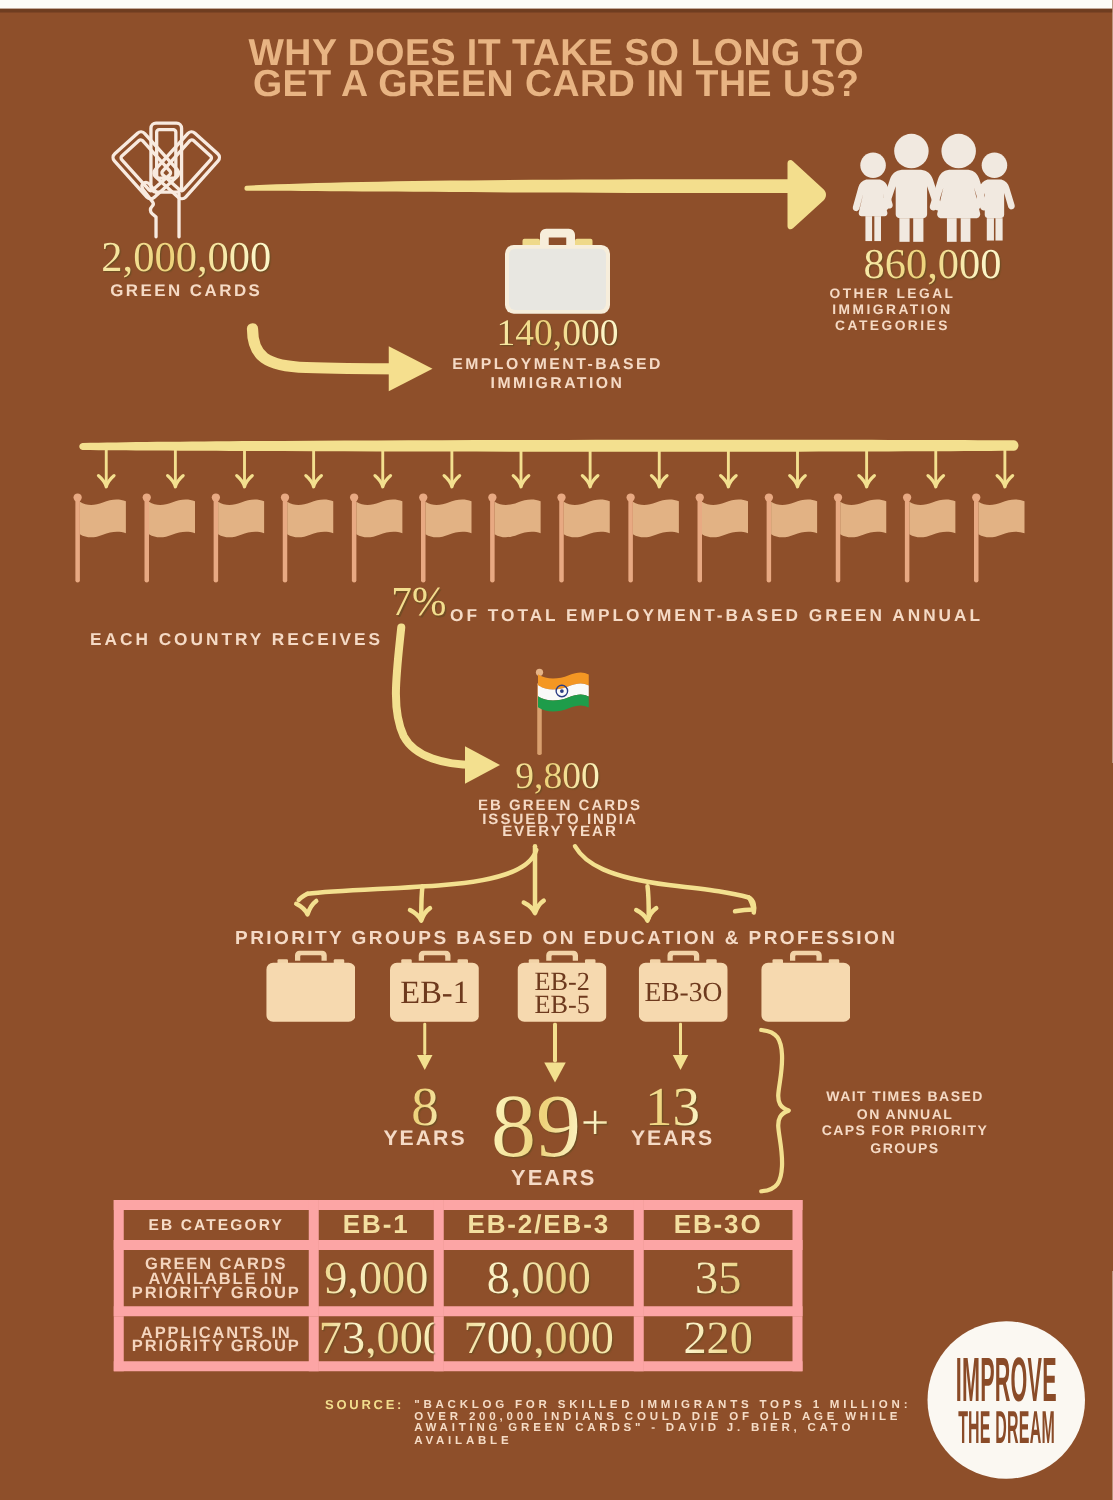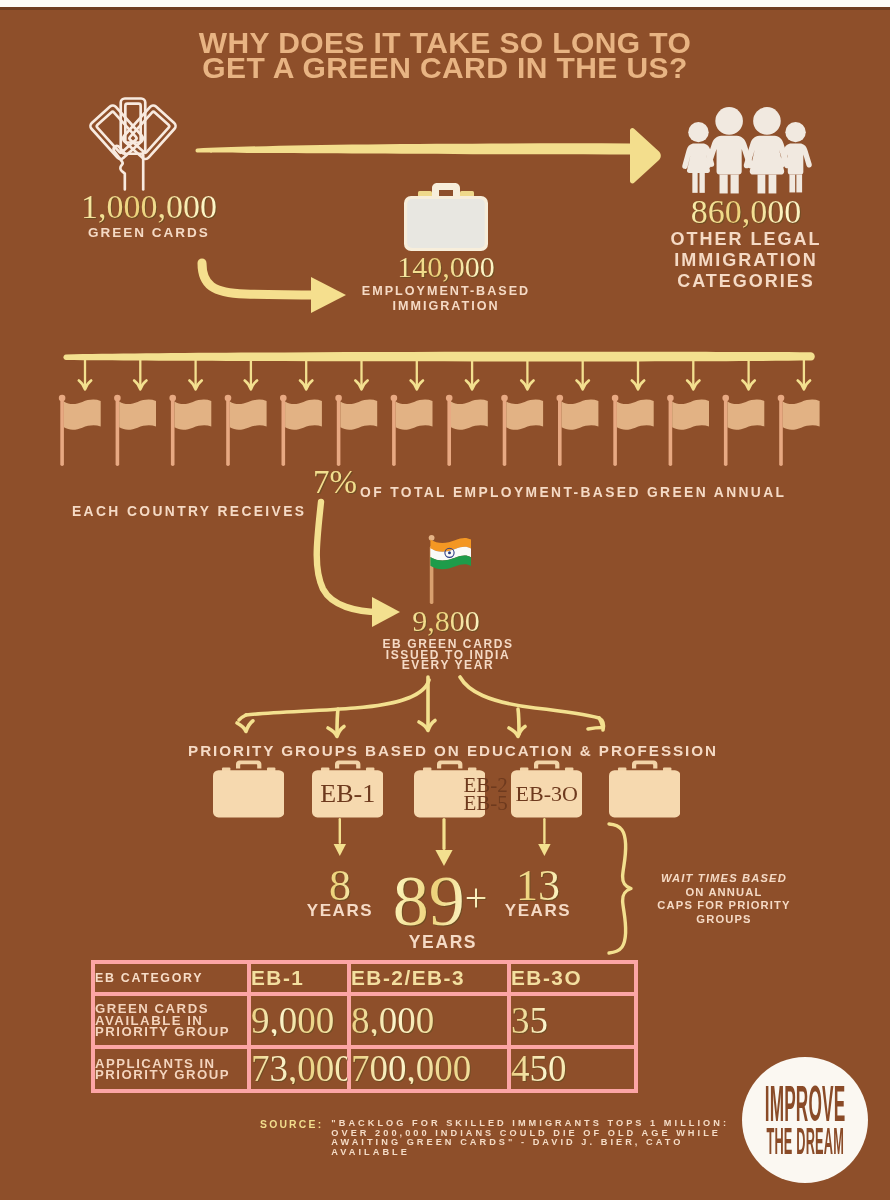--- a/index.html
+++ b/index.html
@@ -28,21 +28,21 @@
         letter-spacing:2.0px;line-height:1.18;text-align:center;white-space:nowrap;}
   .capsmall{font-family:"Liberation Sans", sans-serif;color:#F5DAC5;font-weight:700;
         letter-spacing:2.4px;font-size:13.8px;vertical-align:middle;}
   .pct{font-family:"Liberation Serif", serif;color:#F2DE8E;font-size:33px;
        vertical-align:baseline;padding:0 2px;position:relative;top:1px;
        text-shadow:1.2px 1.2px 0.4px rgba(86,74,30,0.5);}
   .case{position:absolute;top:0;}
   
   #eb-table{position:absolute;left:91px;top:960px;width:547px;height:129px;
             border-collapse:collapse;table-layout:fixed;box-sizing:border-box;}
-  #eb-table td{border:4px solid #fca5a5;vertical-align:middle;padding:0;
+  #eb-table td{border:8px solid #fca5a5;text-align:center;vertical-align:middle;padding:0;
                box-sizing:border-box;}
   #eb-table .th{font-family:"Liberation Sans", sans-serif;font-weight:700;color:#F7DDC8;
                 font-size:12.4px;letter-spacing:1.7px;line-height:12.4px;}
   #eb-table .thnum{font-family:"Liberation Sans", sans-serif;font-weight:700;color:#F3DFA0;
                 font-size:20.8px;letter-spacing:1.5px;}
   #eb-table .rl{font-family:"Liberation Sans", sans-serif;font-weight:700;color:#F4D5BE;
                 font-size:13.2px;letter-spacing:1.5px;line-height:11.4px;}
   #eb-table .val{font-family:"Liberation Serif", serif;font-size:37px;line-height:30px;
                 background:linear-gradient(100deg,#E9CE7C 0%,#FCF5CE 30%,#EBD486 62%,#FBF3C4 100%);
                 -webkit-background-clip:text;background-clip:text;color:transparent;
@@ -58,21 +58,21 @@
         background:#FBF8F2;display:flex;flex-direction:column;align-items:center;
         justify-content:center;}
   .logoline1,.logoline2{font-family:"Liberation Sans", sans-serif;
         color:#8A4B28;font-weight:700;white-space:nowrap;}
   .logoline1{font-size:50px;line-height:43px;transform:scaleX(0.345);letter-spacing:0.5px;}
   .logoline2{font-size:37px;line-height:31px;transform:scaleX(0.345);letter-spacing:0.5px;}
   .caselbl{position:absolute;left:0;top:12px;width:71.4px;height:47px;
            display:flex;flex-direction:column;align-items:center;justify-content:center;
            font-family:"Liberation Serif", serif;color:#6E3A1E;font-size:26px;
            line-height:21px;white-space:nowrap;}
-  .caselbl.two{font-size:21px;line-height:18px;padding-left:36px;}
+  .caselbl.two{font-size:21px;line-height:18px;}
   .caselbl.wide{font-size:22px;}
 
 </style>
 </head>
 <body>
 
 <div id="canvas">
   <div class="topstrip"></div>
   <div class="topline"></div>
 
@@ -92,21 +92,21 @@
         <rect x="-18" y="-11" width="36" height="22" rx="2"></rect>
       </g>
       <g transform="translate(46,29)">
         <rect x="-12" y="-27" width="24" height="54" rx="4"></rect>
         <rect x="-7.5" y="-22" width="15" height="38" rx="2"></rect>
       </g>
       <path d="M39 57 L33 50 C30 46.5 25.5 49.5 27.5 53.5 L35.5 64 C35.5 64 36.5 65.5 35 67 C33 69 33.3 71.5 35 73 L38 75.5 L38 91"></path>
       <path d="M56 57 L56 91"></path>
     </g>
   </svg>
-  <div class="abs num" style="left:0px;top:190px;width:298px;font-size:34px;line-height:34px;">1,000,000</div>
+  <div class="abs num" style="left:0px;top:190px;width:298px;font-size:34px;line-height:34px;">2,000,000</div>
   <div class="abs caps" style="left:0px;top:225px;width:298px;font-size:13.5px;">
     <div>GREEN CARDS</div>
   </div>
 
   <svg class="abs" style="left:677px;top:102px;" width="139" height="94" viewBox="0 0 136 89">
     <g fill="#F1E9E0">
       <circle cx="21" cy="28" r="10"></circle>
       <path d="M15.6 39.2 C12.2 40 10.2 42.4 9.4 45.4
         L5.2 60.6 C4.8 62.2 5.6 63.5 7.1 63.9 C8.6 64.3 9.9 63.5 10.3 62.0
         L13.4 49.8 L9.8 65.2 C9.5 66.6 10.6 67.9 12.1 67.9 L29.9 67.9
@@ -138,21 +138,21 @@
         L100.2 59.2 C99.8 60.8 100.6 62.1 102.1 62.5 C103.6 62.9 104.9 62.1 105.3 60.6
         L108.4 49.8 L108.4 66.9 C108.4 68.4 109.5 69.5 111.0 69.5 L121.0 69.5
         C122.5 69.5 123.6 68.4 123.6 66.9 L123.6 49.8 L126.7 60.6
         C127.1 62.1 128.4 62.9 129.9 62.5 C131.4 62.1 132.2 60.8 131.8 59.2
         L127.6 45.4 C126.8 42.4 124.8 40 121.4 39.2 Z"></path>
       <rect x="110.0" y="69.5" width="5.6" height="17.5"></rect>
       <rect x="116.8" y="69.5" width="5.6" height="17.5"></rect>
     </g>
   </svg>
   <div class="abs num" style="left:634px;top:195px;width:224px;font-size:34px;line-height:34px;">860,000</div>
-  <div class="abs caps" style="left:634px;top:229px;width:224px;font-size:18px;">
+  <div class="abs caps" style="left:602px;top:229px;width:224px;font-size:11px;">
     <div>OTHER LEGAL</div>
     <div>IMMIGRATION</div>
     <div>CATEGORIES</div>
   </div>
 
   <svg class="abs" style="left:194px;top:128px;" width="468" height="58" viewBox="0 0 468 58">
     <path fill="#F3DE8D" d="M3.2 20.5 C80 16.5 250 15 436 15.4 L436 2.6
        C436 0.2 438.6 -0.8 440.4 1 L465 23.6 C467.4 25.9 467.4 29.8 465 32.1
        L440.4 54.6 C438.6 56.3 436 55.3 436 52.9 L436 26.4
        C250 26.5 80 25.2 3.2 24.6 C1 24.5 1 20.6 3.2 20.5 Z"></path>
@@ -432,21 +432,21 @@
 
   <div class="abs num" style="left:478px;top:864px;width:120px;font-size:44px;line-height:44px;">13</div>
   <div class="abs caps" style="left:478px;top:901px;width:120px;font-size:17px;letter-spacing:1.6px;">YEARS</div>
 
   <svg class="abs" style="left:600px;top:818px;" width="52" height="142" viewBox="0 0 52 142">
     <path fill="none" stroke="#F3E08F" stroke-width="3.4" stroke-linecap="round" stroke-linejoin="round" d="M9 6 C22 7 25 14 25.6 26 C26.2 39 23 50 22.6 58 C22.4 64 24 68 31 70.5
              C24 73 22.4 77 22.6 83 C23 91 26.2 102 25.6 115 C25 127 22 134 9 135"></path>
   </svg>
 
   <div class="abs" style="left:629px;top:872px;width:190px;text-align:center;" id="waitnote">
-    <div class="caps" style="font-size:11.2px;letter-spacing:1.15px;line-height:13.6px;font-style:italic;">WAIT TIMES BASED</div>
+    <div class="caps" style="font-size:11.2px;letter-spacing:1.15px;line-height:13.6px;">WAIT TIMES BASED</div>
     <div class="caps" style="font-size:11.2px;letter-spacing:1.15px;line-height:13.6px;">ON ANNUAL</div>
     <div class="caps" style="font-size:11.2px;letter-spacing:1.15px;line-height:13.6px;">CAPS FOR PRIORITY</div>
     <div class="caps" style="font-size:11.2px;letter-spacing:1.15px;line-height:13.6px;">GROUPS</div>
   </div>
 
   <table id="eb-table">
       <tbody>
         <tr>
           <td style="width:156px;height:32px">
             <div class="th">EB CATEGORY</div>
@@ -486,21 +486,21 @@
               <div>PRIORITY GROUP</div>
             </div>
           </td>
           <td>
             <div class="val">73,000</div>
           </td>
           <td>
             <div class="val">700,000</div>
           </td>
           <td>
-            <div class="val">450</div>
+            <div class="val">220</div>
           </td>
         </tr>
       </tbody>
     </table>
 
   <div class="abs" id="source" style="left:260px;top:1119px;width:520px;">
     <span class="srclabel">SOURCE:</span><span class="srctext"><span>"BACKLOG FOR SKILLED IMMIGRANTS TOPS 1 MILLION:</span><br><span>OVER 200,000 INDIANS COULD DIE OF OLD AGE WHILE</span><br><span>AWAITING GREEN CARDS" - DAVID J. BIER, CATO</span><br><span>AVAILABLE</span></span>
   </div>
 
   <div class="abs" id="logo">

